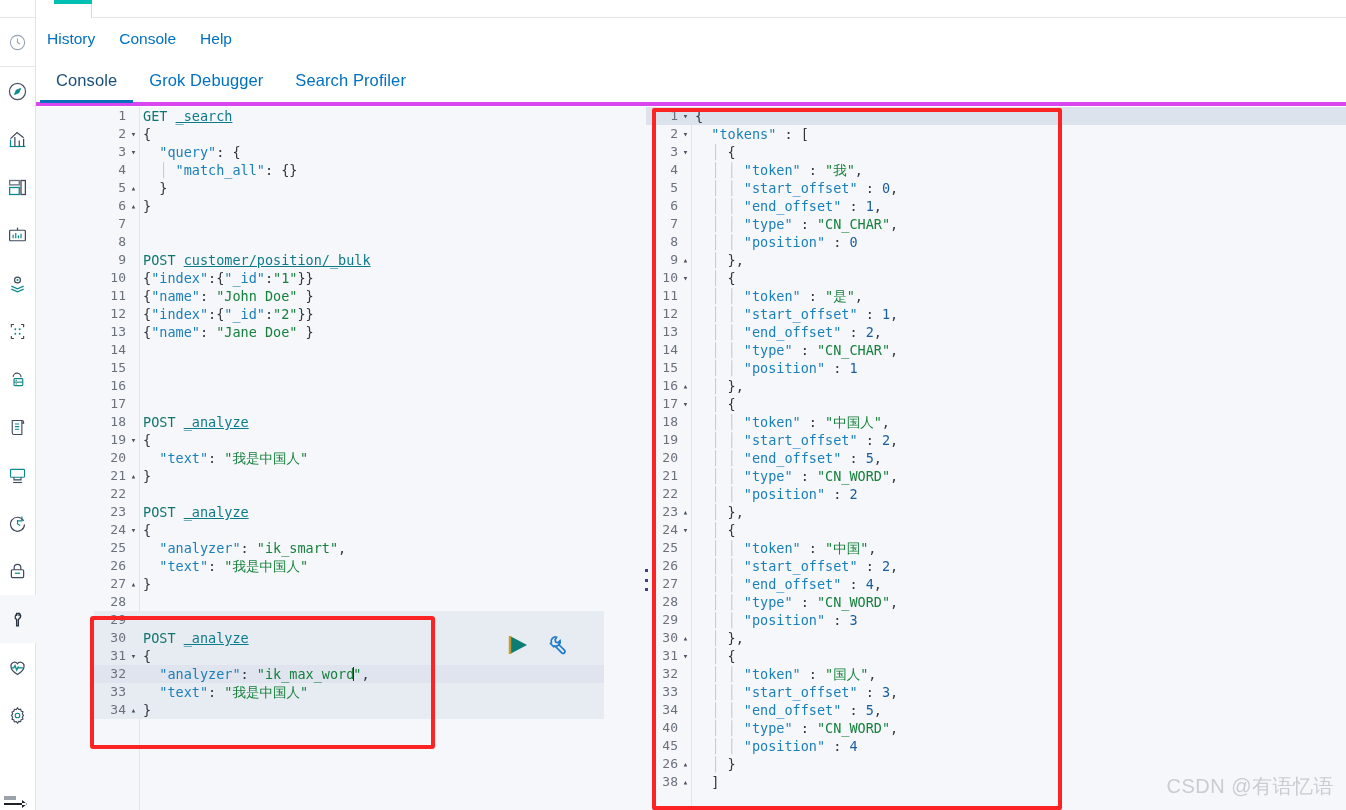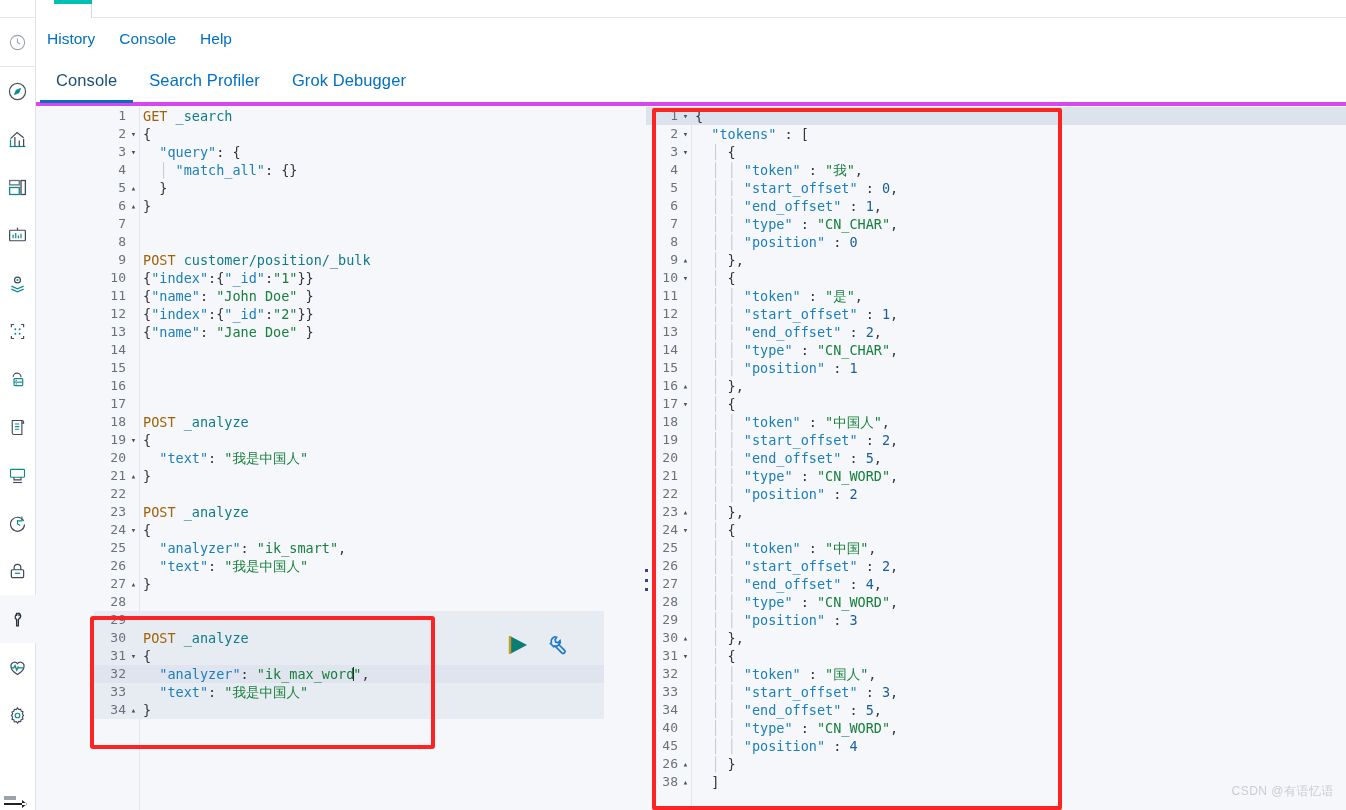--- a/index.html
+++ b/index.html
@@ -161,22 +161,22 @@
 
   
   .line.selected { background: #e7ebf2; }
   .line.current  { background: #dfe4ee; }
   .line.selected .code, .line.current .code { }
 
   
   .pane-right .line.current { background: #dde3ec; }
 
   
-  .m  { color: #a16207; }            
-  .u  { color: #0f7b8a; }            
+  .m  { color: #0f766e; }            
+  .u  { color: #0f7b8a; text-decoration: underline; }            
   .k  { color: #1b7fba; }            
   .s  { color: #17803d; }            
   .n  { color: #1b5e9e; }            
   .p  { color: #31363f; }            
   .ind { color: #c6cbd4; }           
 
   .caret {
     display: inline-block;
     width: 1px; height: 14px;
     background: #24292f;
@@ -224,21 +224,21 @@
   .pane-scrollbar {
     position: absolute; right: 0; top: 0; bottom: 0;
     width: 0px;
   }
 
   
   .watermark {
     position: absolute;
     right: 12px; bottom: 10px;
     color: #c9ccd3;
-    font-size: 12px;
+    font-size: 20px;
     letter-spacing: .5px;
     z-index: 12;
     user-select: none;
   }
 
   
   .cursor-artifact {
     position: absolute; left: 4px; bottom: 2px;
     width: 26px; height: 14px; z-index: 12;
   }
@@ -421,22 +421,22 @@
   <div class="main">
 
     <div class="menubar">
       <span class="menu-link">History</span>
       <span class="menu-link">Console</span>
       <span class="menu-link">Help</span>
     </div>
 
     <div class="tabbar">
       <div class="tab active">Console</div>
+      <div class="tab">Grok Debugger</div>
       <div class="tab">Search Profiler</div>
-      <div class="tab">Grok Debugger</div>
     </div>
 
     <div class="console">
 
       <div class="pane pane-left">
         <div class="editor" id="request-editor">
             <div class="line"><span class="gutter">1</span><span class="fold"></span><span class="code"><span class="m">GET</span><span class="p"> </span><span class="u">_search</span></span></div>
             <div class="line"><span class="gutter">2</span><span class="fold">▾</span><span class="code"><span class="p">{</span></span></div>
             <div class="line"><span class="gutter">3</span><span class="fold">▾</span><span class="code"><span class="p">  </span><span class="k">"query"</span><span class="p">: {</span></span></div>
             <div class="line"><span class="gutter">4</span><span class="fold"></span><span class="code"><span class="ind">  │ </span><span class="k">"match_all"</span><span class="p">: {}</span></span></div>

